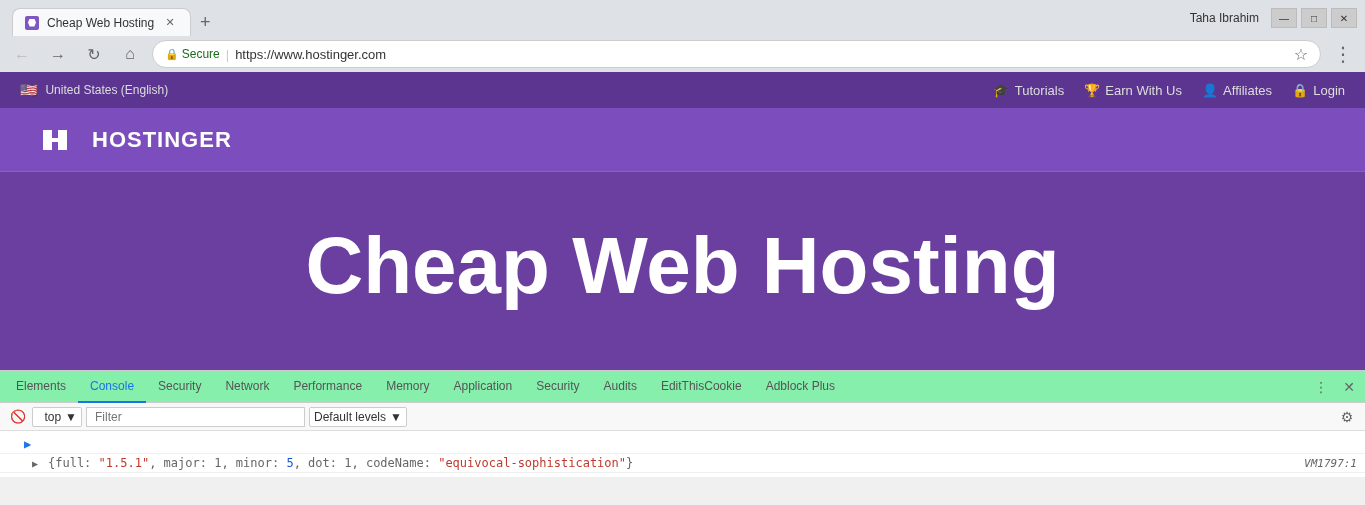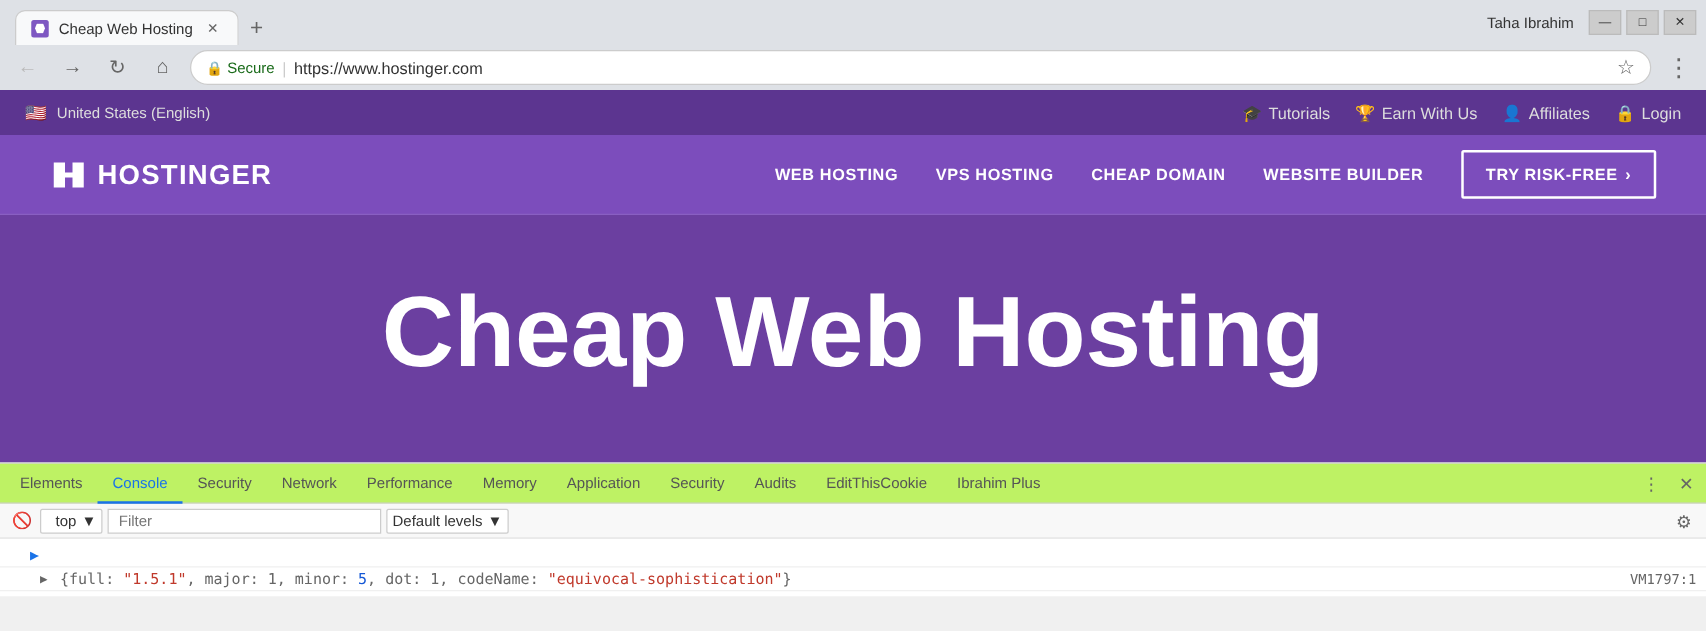--- a/index.html
+++ b/index.html
@@ -59,21 +59,21 @@
     .country-text { color: #ddd; font-size: 12px; }
     .top-bar-right { display:flex; align-items:center; gap: 20px; }
     .top-link { color: #ddd; font-size: 13px; display:flex; align-items:center; gap:5px; cursor:pointer; text-decoration: none; }
 
     
     .nav-bar {
       background: #7c4dbc; height: 64px; display: flex; align-items: center;
       padding: 0 40px; justify-content: space-between;
       border-bottom: 1px solid rgba(255,255,255,0.1);
     }
-    .logo { display:flex; align-items:center; gap:8px; }
+    .logo { display:flex; align-items:center; gap:22px; }
     .logo-icon { width: 30px; height: 30px; }
     .logo-text { color: white; font-size: 22px; font-weight: bold; letter-spacing: 1px; }
     .nav-links { display:flex; align-items:center; gap:30px; }
     .nav-link { color: white; font-size: 13px; font-weight: 600; cursor:pointer; text-decoration:none; letter-spacing: 0.5px; }
     .try-btn {
       border: 2px solid white; color: white; padding: 10px 18px;
       font-size: 13px; font-weight: bold; cursor:pointer; border-radius: 2px;
       background: transparent; display:flex; align-items:center; gap:6px;
       letter-spacing: 0.5px;
     }
@@ -85,21 +85,21 @@
     }
     .hero-title { color: white; font-size: 80px; font-weight: 900; line-height: 1.1; }
     .hero-subtitle { color: rgba(255,255,255,0.9); font-size: 22px; margin-top: 10px; }
     .hero-subtitle strong { font-weight: 900; color: white; }
 
     
     .devtools { background: #f0f0f0; border-top: 1px solid #ccc; width: 100%; }
 
     
     .devtools-tabs {
-      display: flex; align-items: center; background: #bef264;
+      display: flex; align-items: center; background: #86efac;
       border-bottom: 1px solid #ccc; height: 32px; padding: 0 4px;
     }
     .dt-tab {
       padding: 0 12px; height: 32px; display:flex; align-items:center;
       font-size: 12px; color: #555; cursor:pointer; border-bottom: 2px solid transparent;
     }
     .dt-tab.active { color: #1a73e8; border-bottom: 2px solid #1a73e8; font-weight: 500; }
     .dt-right { margin-left: auto; display:flex; gap:4px; }
     .dt-icon-btn { width: 24px; height: 24px; display:flex; align-items:center; justify-content:center; color:#666; font-size:14px; cursor:pointer; }
 
@@ -128,21 +128,21 @@
     
     .console-output { background: white; font-family: monospace; font-size: 12px; padding: 4px 0; }
     .console-line { display:flex; align-items:flex-start; padding: 2px 8px; min-height: 18px; border-bottom: 1px solid #f0f0f0; }
     .console-expand { width: 16px; color: #666; font-size: 10px; flex-shrink: 0; display:flex; align-items:center; }
     .console-icon { width: 16px; flex-shrink: 0; }
     .console-text { color: #333; }
     .console-value-line { padding: 2px 8px 2px 32px; display:flex; align-items:center; border-bottom: 1px solid #f0f0f0; }
     .c-gray { color: #666; }
     .c-blue { color: #1558d6; }
     .c-red { color: #c0392b; }
-    .vm-link { color: #666; margin-left: auto; font-size: 11px; }
+    .vm-link { color: #666; margin-left: auto; font-size: 11px; font-style: italic; }
     @keyframes blink { 0%,100%{opacity:1} 50%{opacity:0} }
   </style>
 </head>
 <body>
 
 <div>
 
   <div class="title-bar">
     <div class="tab-bar">
       <div class="tab">
@@ -206,30 +206,20 @@
       </div>
     </div>
 
     <div class="nav-bar">
       <div class="logo">
         <svg class="logo-icon" viewBox="0 0 30 30" fill="none">
           <path d="M3 5 L12 5 L12 13 L18 13 L18 5 L27 5 L27 25 L18 25 L18 17 L12 17 L12 25 L3 25 Z" fill="white"></path>
         </svg>
         <span class="logo-text">HOSTINGER</span>
       </div>
-      <div class="nav-links">
-        <a class="nav-link">WEB HOSTING</a>
-        <a class="nav-link">VPS HOSTING</a>
-        <a class="nav-link">CHEAP DOMAIN</a>
-        <a class="nav-link">WEBSITE BUILDER</a>
-        <button class="try-btn">
-          <span>TRY RISK-FREE</span>
-          <span>›</span>
-        </button>
-      </div>
     </div>
 
     <div class="hero">
       <h1 class="hero-title">Cheap Web Hosting</h1>
     </div>
 
   </div>
 
   <div class="devtools">
 
@@ -237,21 +227,21 @@
       <div class="dt-tab">Elements</div>
       <div class="dt-tab active">Console</div>
       <div class="dt-tab">Security</div>
       <div class="dt-tab">Network</div>
       <div class="dt-tab">Performance</div>
       <div class="dt-tab">Memory</div>
       <div class="dt-tab">Application</div>
       <div class="dt-tab">Security</div>
       <div class="dt-tab">Audits</div>
       <div class="dt-tab">EditThisCookie</div>
-      <div class="dt-tab">Ibrahim Plus</div>
+      <div class="dt-tab">Adblock Plus</div>
       <div class="dt-right">
         <div class="dt-icon-btn">⋮</div>
         <div class="dt-icon-btn">✕</div>
       </div>
     </div>
 
     <div class="devtools-toolbar">
       <div class="dt-toolbar-btn">🚫</div>
       <div class="context-select">
         <span>top</span>

